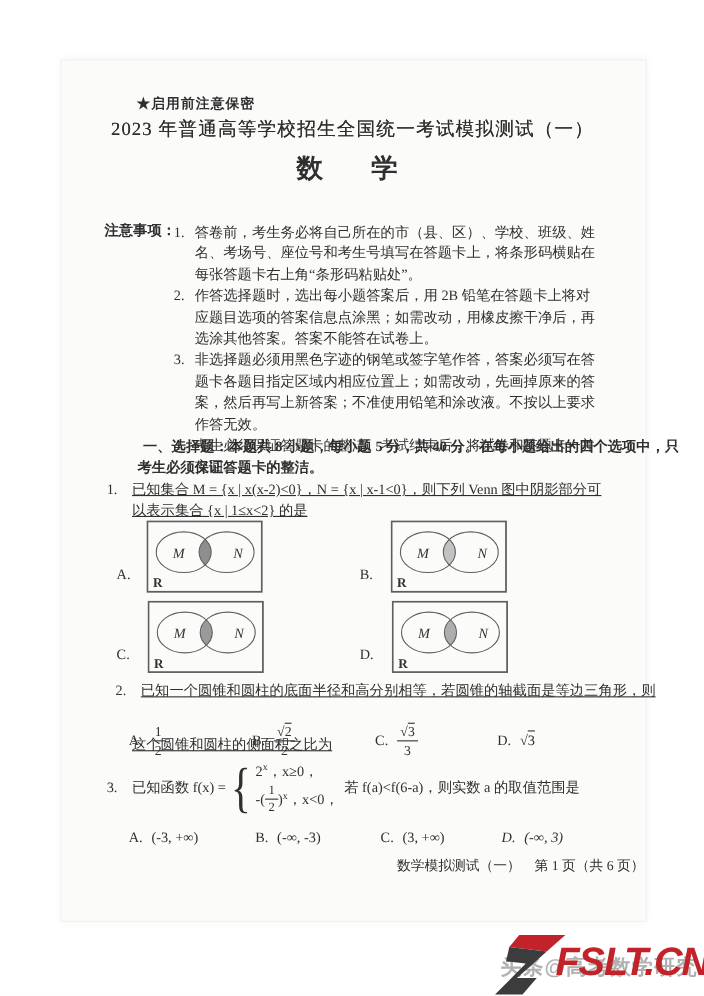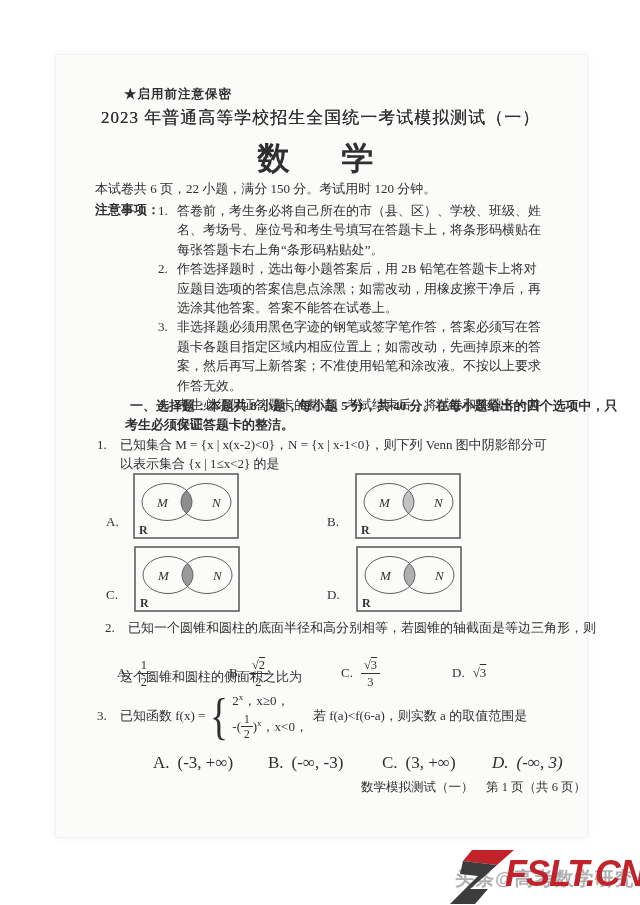--- a/index.html
+++ b/index.html
@@ -4,40 +4,40 @@
 <style>
   html,body{margin:0;padding:0;background:#ffffff;}
   #canvas{position:relative;width:640px;height:905px;background:#ffffff;overflow:hidden;
           font-family:"Liberation Serif","DejaVu Serif",serif;color:#2f2f2f;}
   #paper{position:absolute;left:55px;top:54px;width:531px;height:782px;
          background:#fbfbfa;box-shadow:0 0 8px rgba(0,0,0,0.05);border:1px solid #f1f1ef;}
   .abs{position:absolute;}
   .sec-note{left:97px;top:86px;font-size:12.5px;font-weight:bold;letter-spacing:1px;margin-left:27px;}
   .title{left:55px;top:106px;width:531px;text-align:center;font-size:17px;letter-spacing:1px;
          text-shadow:0 0 .5px #444;}
-  .subject{left:55px;top:137px;width:531px;text-align:center;font-size:32px;font-weight:bold;
+  .subject{left:55px;top:137px;width:531px;text-align:center;font-size:24px;font-weight:bold;
            letter-spacing:10px;}
   .info{left:95px;top:180px;font-size:13px;}
   .notes-label{left:95px;top:201px;font-size:13px;font-weight:bold;}
   .notes{left:158px;top:201px;width:390px;font-size:13px;line-height:19.4px;}
   .note-item{display:flex;}
   .note-num{width:19px;flex:0 0 19px;}
   .note-text{flex:1;}
   .sec1-l1{left:95px;top:397px;font-size:13px;font-weight:bold;margin-left:35px;}
   .sec1-l2{left:125px;top:416px;font-size:13px;font-weight:bold;}
-  .qline{font-size:13px;white-space:nowrap;}
+  .qline{font-size:13px;white-space:nowrap;text-decoration:underline;}
   .q1-l1{left:97px;top:436px;}
   .q1-l2{left:120px;top:455px;}
   .q2-l1{left:105px;top:619px;}
   .q2-l2{left:120px;top:638px;margin-top:30px;}
   .qnum{display:inline-block;width:23px;}
   .venn{position:absolute;}
   .venn-letter{position:absolute;font-size:13px;}
   .opt2{position:absolute;top:655px;display:inline-flex;align-items:center;font-size:13px;height:36px;}
-  .opt3{position:absolute;top:753px;font-size:17px;white-space:nowrap;margin-left:36px;}
+  .opt3{position:absolute;top:753px;font-size:13px;white-space:nowrap;}
   .opt-label{margin-right:8px;}
   .frac{display:inline-block;text-align:center;vertical-align:middle;font-size:12.5px;line-height:14px;}
   .frac .num{display:block;border-bottom:1px solid #333;padding:0 3px 1px;}
   .frac .den{display:block;padding-top:1px;}
   .rovl{text-decoration:overline;}
   .q3wrap{left:97px;top:692px;display:flex;align-items:center;font-size:13px;white-space:nowrap;}
   .brace{font-size:50px;font-weight:400;line-height:46px;transform:scaleX(.75);margin:0 1px 0 2px;}
   .pwcol{display:inline-flex;flex-direction:column;gap:3px;margin-right:5px;}
   .pwline{display:inline-flex;align-items:center;}
   .pwline sup{font-size:9px;vertical-align:super;position:relative;top:-4px;}
@@ -52,21 +52,20 @@
 </style>
 </head>
 <body>
 
 <div id="canvas">
   <div id="paper"></div>
 
   <div class="abs sec-note">★启用前注意保密</div>
   <div class="abs title">2023 年普通高等学校招生全国统一考试模拟测试（一）</div>
   <div class="abs subject">数　学</div>
-  <div class="abs info">本试卷共 6 页，22 小题，满分 150 分。考试用时 120 分钟。</div>
 
   <div class="abs notes-label">注意事项：</div>
   <div class="abs notes">
     <div class="note-item">
       <span class="note-num">1.</span>
       <span class="note-text">答卷前，考生务必将自己所在的市（县、区）、学校、班级、姓名、考场号、座位号和考生号填写在答题卡上，将条形码横贴在每张答题卡右上角“条形码粘贴处”。</span>
     </div>
     <div class="note-item">
       <span class="note-num">2.</span>
       <span class="note-text">作答选择题时，选出每小题答案后，用 2B 铅笔在答题卡上将对应题目选项的答案信息点涂黑；如需改动，用橡皮擦干净后，再选涂其他答案。答案不能答在试卷上。</span>

